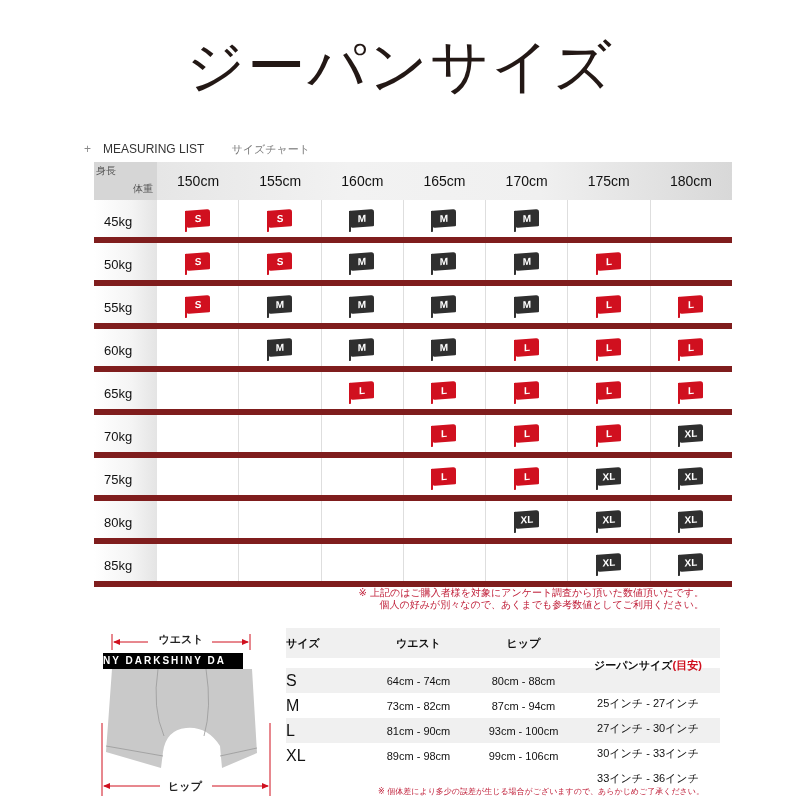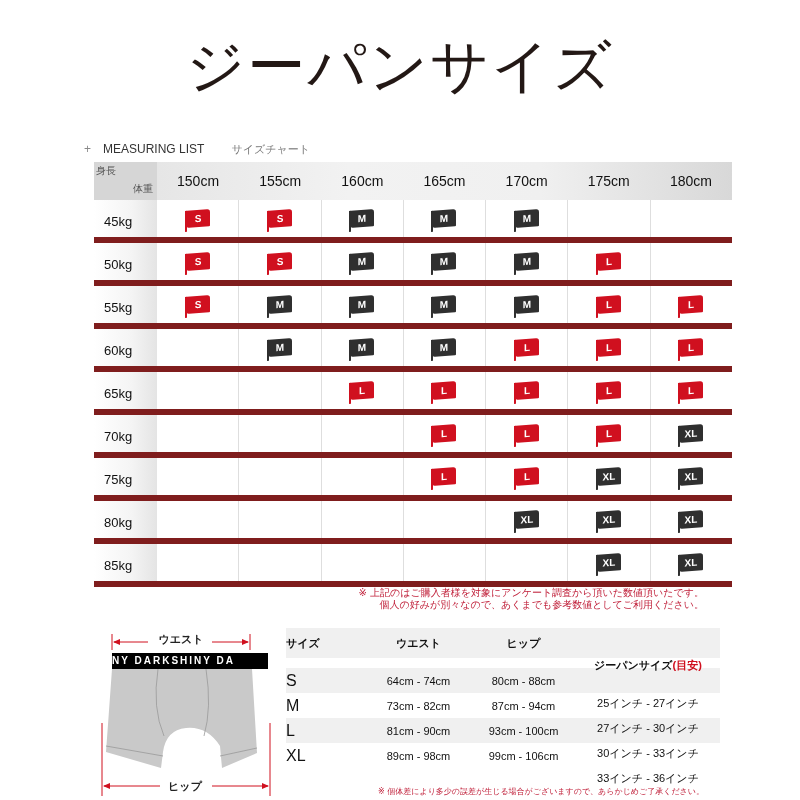--- a/index.html
+++ b/index.html
@@ -267,21 +267,21 @@
     <path d="M157 120 L120 128" stroke="#999" fill="none" stroke-width="0.8"></path>
 
     <line x1="2" y1="95" x2="2" y2="168" stroke="#d0101f" stroke-width="1"></line>
     <line x1="170" y1="95" x2="170" y2="168" stroke="#d0101f" stroke-width="1"></line>
     <line x1="4" y1="158" x2="60" y2="158" stroke="#d0101f" stroke-width="1"></line>
     <polygon points="3,158 10,155 10,161" fill="#d0101f"></polygon>
     <line x1="112" y1="158" x2="168" y2="158" stroke="#d0101f" stroke-width="1"></line>
     <polygon points="169,158 162,155 162,161" fill="#d0101f"></polygon>
   </svg>
   <div class="waist-label" style="left:7px;">ウエスト</div>
-  <div class="band" style="left:12px;width:156px;">NY   DARKSHINY   DA</div>
+  <div class="band" style="left:3px;width:140px;">NY   DARKSHINY   DA</div>
   <div class="hip-label" style="top:151px;">ヒップ</div>
 </div>
 
 <div class="stable">
   <div class="srow head">
     <div class="c1">サイズ</div>
     <div class="c2">ウエスト</div>
     <div class="c3">ヒップ</div>
     <div class="c4"><span>ジーパンサイズ</span><span class="red">(目安)</span></div>
   </div>

